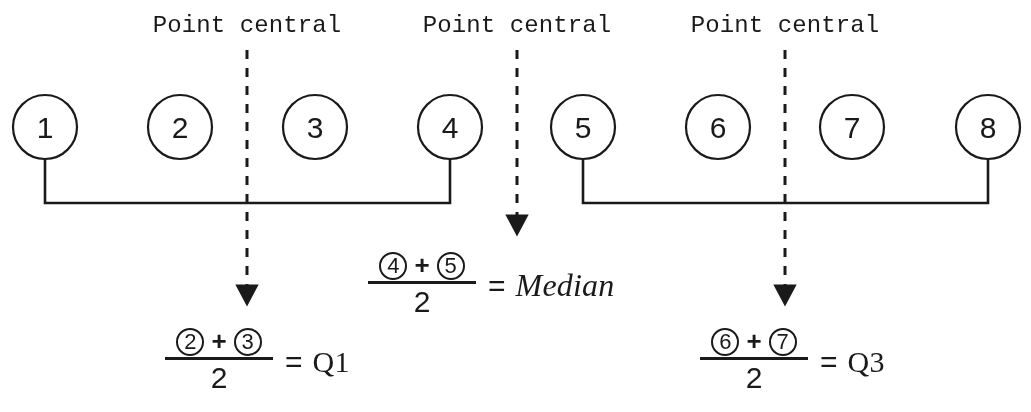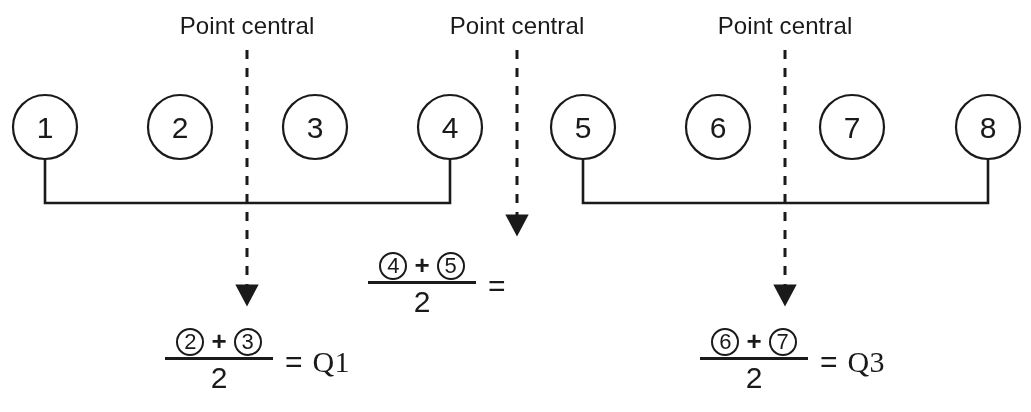--- a/index.html
+++ b/index.html
@@ -25,21 +25,21 @@
   svg.layer {
     position: absolute;
     left: 0;
     top: 0;
     width: 1031px;
     height: 412px;
     overflow: visible;
   }
   .label-point-central {
     position: absolute;
-    font-family: Liberation Sans, sans-serif;
+    font-family: Liberation Mono, monospace;
     font-size: 24px;
     color: #1a1a1a;
     white-space: nowrap;
     transform: translateX(-50%);
     letter-spacing: 0.1px;
   }
   .node-num {
     font-family: "Liberation Sans", sans-serif;
     font-size: 30px;
     fill: #1a1a1a;
@@ -180,20 +180,21 @@
         <div class="frac">
           <div class="frac-num">
             <span class="circled">4</span>
             <span class="plus">+</span>
             <span class="circled">5</span>
           </div>
           <div class="frac-bar"></div>
           <div class="frac-den">2</div>
         </div>
         <span class="eq">=</span>
+        <span class="rhs-italic">Median</span>
       </div>
       <div class="formula" style="left: 165px; top: 328px;">
         <div class="frac">
           <div class="frac-num">
             <span class="circled">2</span>
             <span class="plus">+</span>
             <span class="circled">3</span>
           </div>
           <div class="frac-bar"></div>
           <div class="frac-den">2</div>

